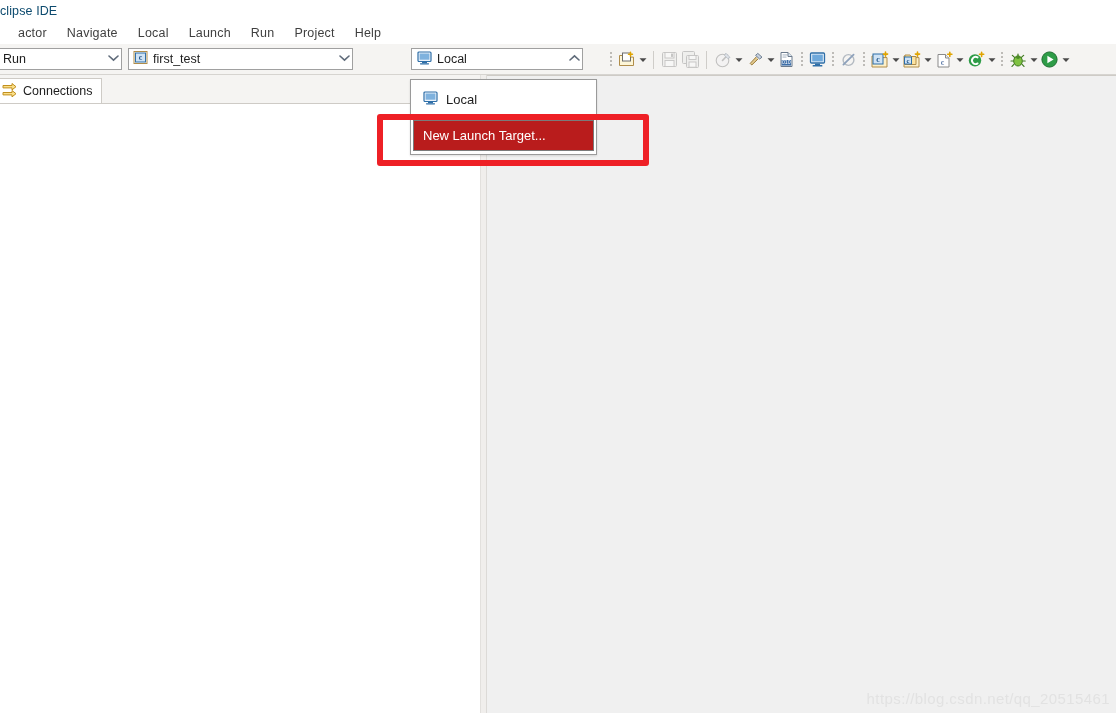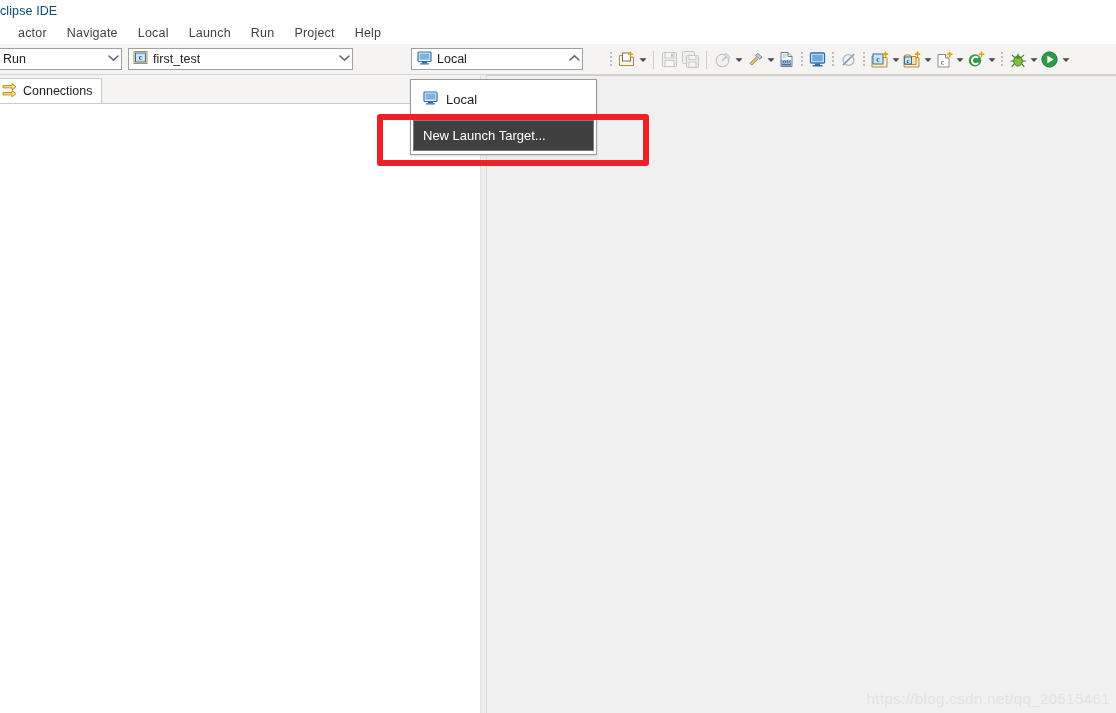--- a/index.html
+++ b/index.html
@@ -239,21 +239,21 @@
     display: flex;
     align-items: center;
     padding-left: 12px;
     font-size: 13px;
     color: #1d1d1d;
     box-sizing: border-box;
     white-space: nowrap;
   }
   .dd-item .dd-text { margin-left: 8px; }
   .dd-item.selected {
-    background: #404040;
+    background: #b91c1c;
     color: #ffffff;
     margin: 1px 2px 3px 2px;
     height: 31px;
     border: 1px solid #7a7a7a;
     padding-left: 9px;
   }
 
   
   .annot {
     position: absolute;

